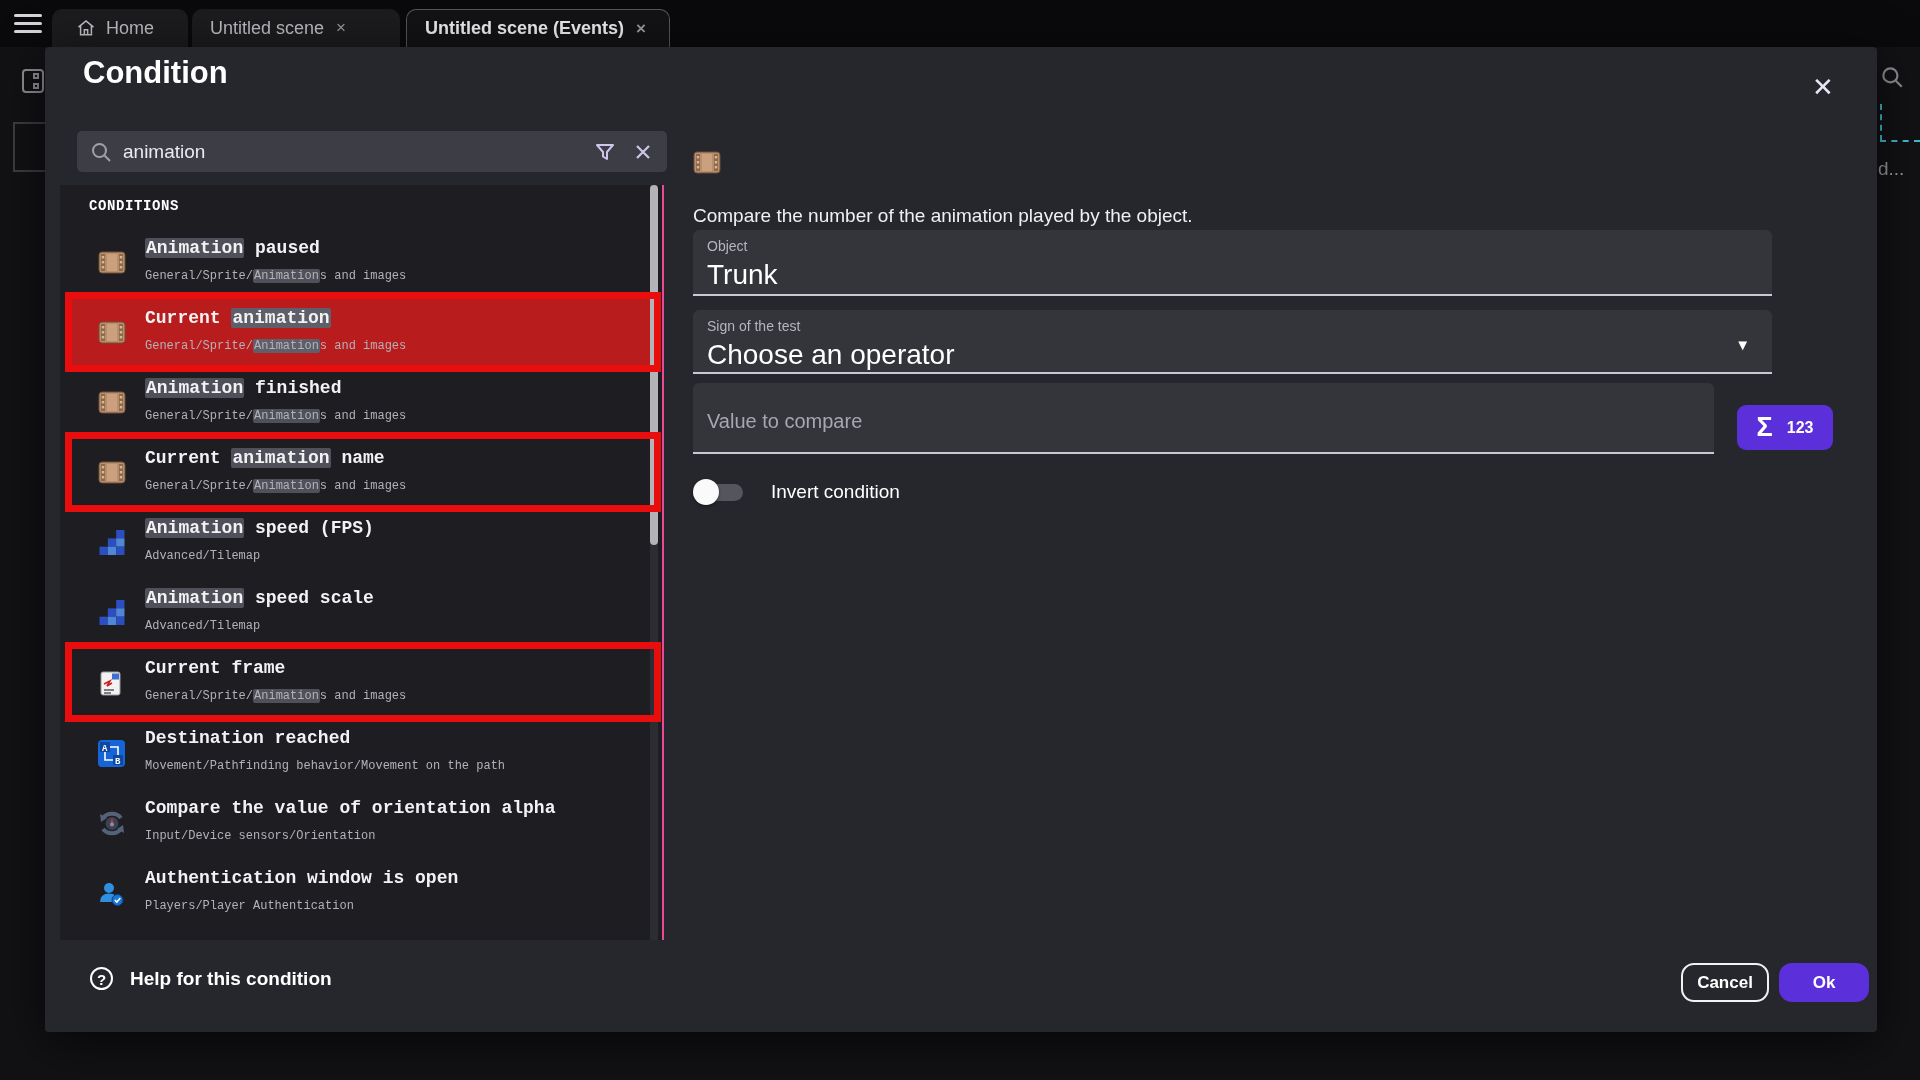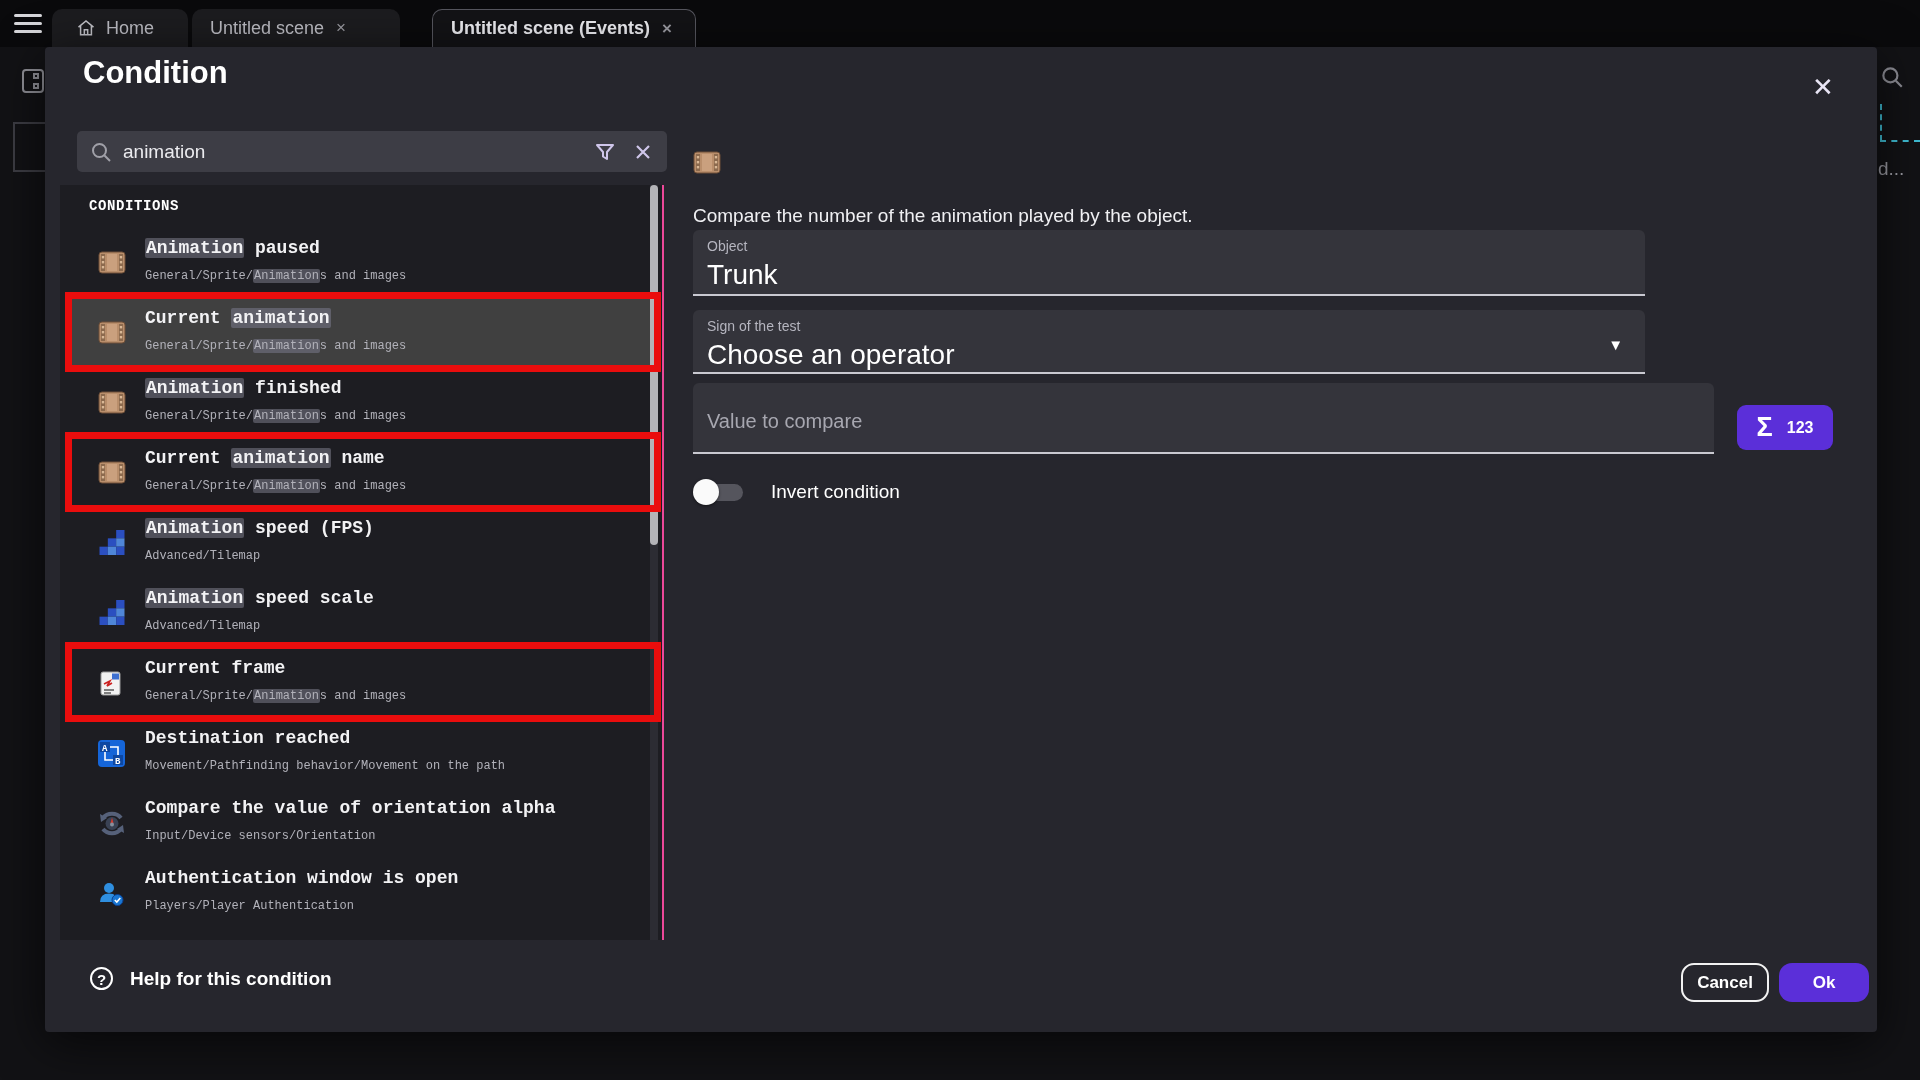--- a/index.html
+++ b/index.html
@@ -43,38 +43,38 @@
                      color:#ebebef; font-size:19px; font-family:inherit; margin-left:10px; }
   .sb-ic { width:24px; height:24px; flex:0 0 auto; cursor:pointer; }
 
   
   #listpane { position:absolute; left:15px; top:138px; width:604px; height:755px;
               background:#1d1d22; border-right:2px solid #ec4899; overflow:hidden;font-family:Liberation Mono, monospace; }
   #list-header { margin:13px 0 0 29px; color:#fff; font-size:14px; font-weight:bold; letter-spacing:.6px; }
   #rows { position:relative; margin-top:13px; }
   .row { position:relative; margin-left:10px; width:586px; min-height:70px;
          padding:7px 12px 7px 75px; cursor:pointer; }
-  .row.selected { background:#404040; }
+  .row.selected { background:#b91c1c; }
   .row.annotated::before { content:""; position:absolute; inset:-5px; border:7px solid #ea0d0d;
                            pointer-events:none; z-index:6; }
   .row .ic { position:absolute; left:28px; top:50%; margin-top:-12px; width:28px; height:25px; }
   .row .t  { color:#f2f2f4; font-size:18px; font-weight:bold; line-height:28px; white-space:nowrap; }
   .row .s  { color:#b2b2ba; font-size:12px; line-height:28px; max-width:462px; }
   .hl { background:#50505a; border-radius:2px; padding:0 1px; }
   .row.selected .hl { background:#5f5f69; }
 
   
   #sb-track { position:absolute; left:590px; top:0; width:8px; height:755px; background:#2c2c33; }
   #sb-thumb { position:absolute; left:0; top:0; width:8px; height:360px; background:#b4b4b8; border-radius:4px; }
 
   
   #detail { position:absolute; left:648px; top:0; width:1140px; }
   #desc-row { position:absolute; left:0; top:103px; display:flex; align-items:flex-start; gap:26px;flex-direction:column; }
   #desc-row .txt { color:#f0f0f3; font-size:19px; }
-  .field { position:absolute; left:0; width:952px; background:#34343b;
+  .field { position:absolute; left:0; width:1079px; background:#34343b;
            border-radius:6px 6px 0 0; border-bottom:2px solid #c9c9d1; padding:8px 14px 0 14px; cursor:pointer; }
   .field .lab { color:#b5b5bf; font-size:14px; }
   .field .val { color:#fff; font-size:28px; margin-top:5px; }
   #f-object   { top:183px; height:66px; }
   #f-operator { top:263px; height:64px; }
   #f-value    { top:336px; height:71px; width:1021px; display:flex; align-items:center; }
   #f-value input { background:transparent; border:none; outline:none; width:100%;
                    color:#fff; font-size:20px; font-family:inherit; }
   #f-value input::placeholder { color:#a7a7b0; }
   #f-operator .caret { position:absolute; right:22px; top:26px; color:#fff; font-size:15px; }
@@ -115,21 +115,21 @@
       <path d="M3 11 L12 3.5 L21 11 M5.5 9.5 V20 H18.5 V9.5 M10 20 V14 H14 V20" fill="none" stroke="#c2c2c8" stroke-width="1.8"></path>
     </svg>
     <span>Home</span>
   </div>
 
   <div class="tab" style="left:192px; width:208px;">
     <span>Untitled scene</span>
     <span class="x">×</span>
   </div>
 
-  <div class="tab active" style="left:406px; width:264px;margin-left:26px;">
+  <div class="tab active" style="left:406px; width:264px;">
     <span>Untitled scene (Events)</span>
     <span class="x">×</span>
   </div>
 </div>
 
 <div id="panel-ic">
     <i></i>
     <i></i>
   </div>
 <div id="ghost-square"></div>

